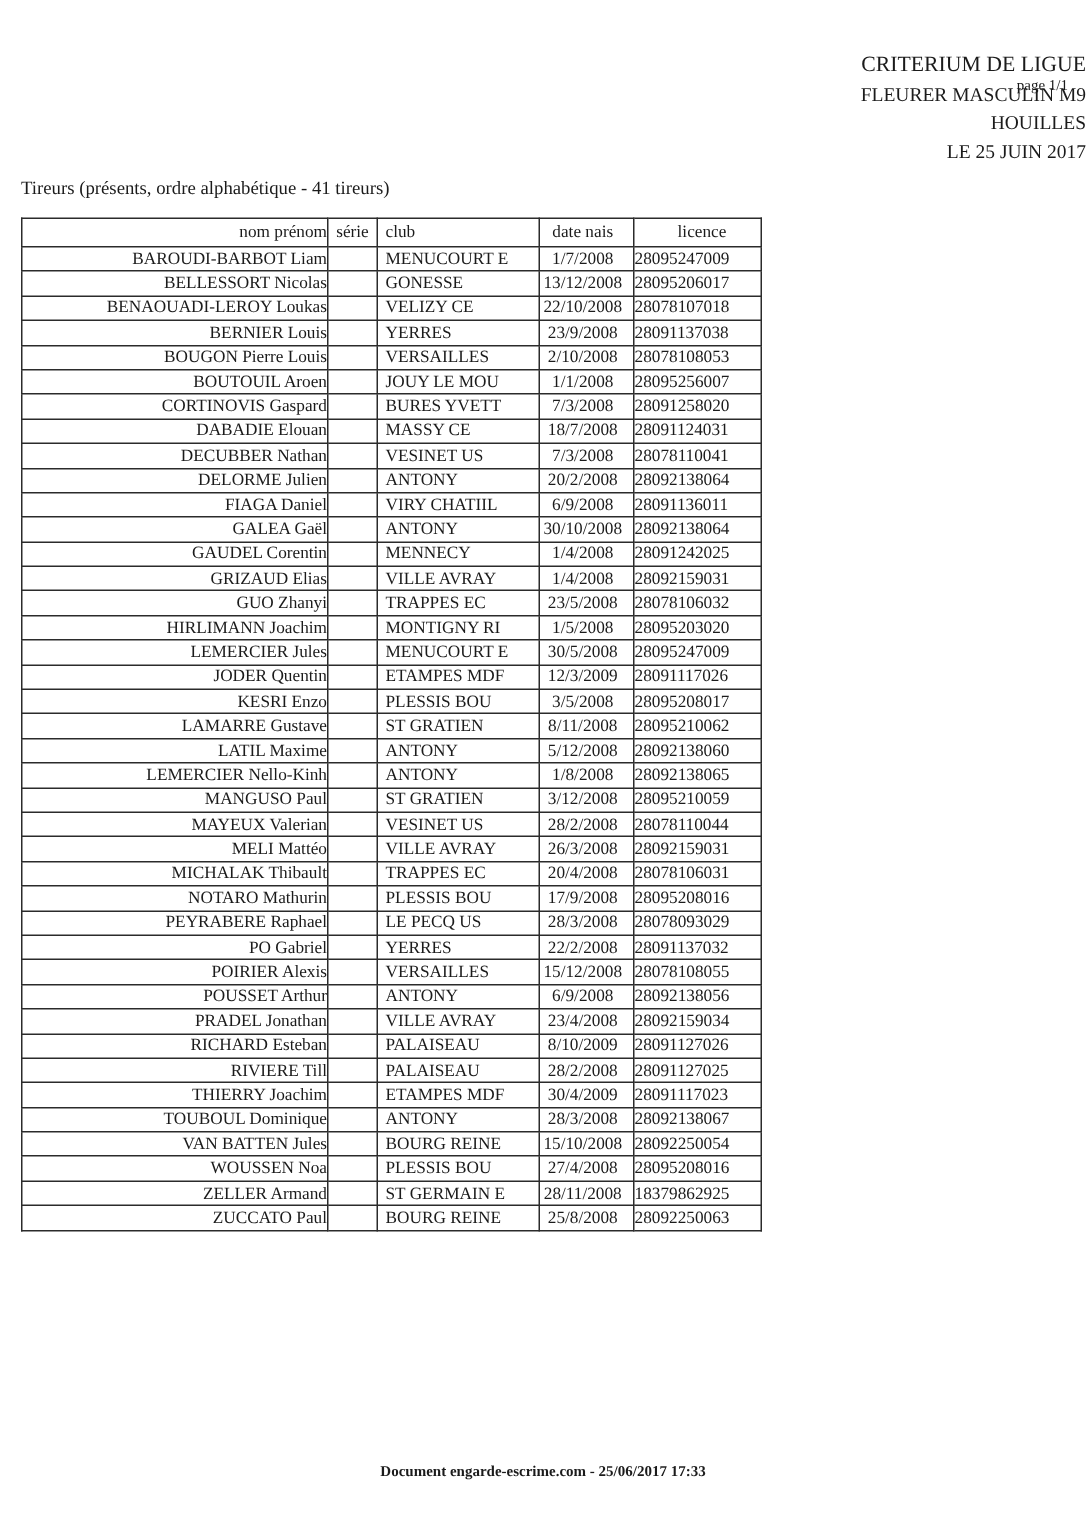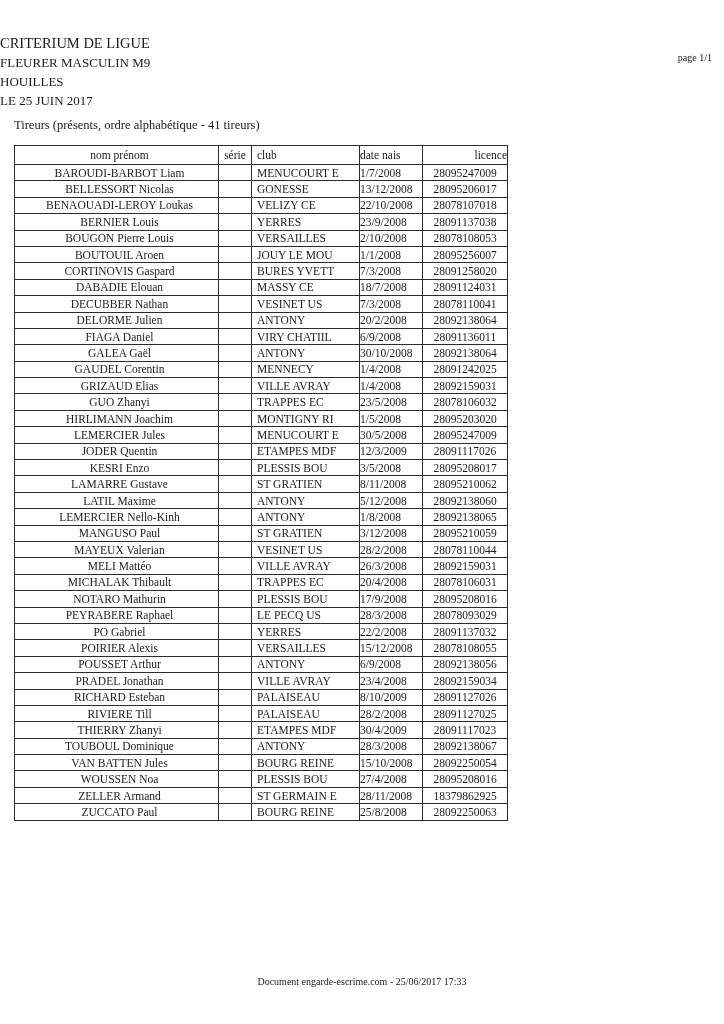--- a/index.html
+++ b/index.html
@@ -11,21 +11,21 @@
     font-family:"Liberation Serif","DejaVu Serif",serif;
     color:#1b1b1b;
     overflow:hidden;
   }
   .page-label {
     position:absolute; top:32px; right:12px;
     font-size:10px; line-height:12px;margin-top:20px;
   }
   .title-block {
     position:absolute; top:34px; left:0; width:100%;
-    text-align:left;
+    text-align:right;
   }
   .title-main { font-size:14.5px; line-height:19px; }
   .title-sub  { font-size:13px;  line-height:19px; }
   .section-label {
     position:absolute; top:118px; left:14px;
     font-size:12.5px;
   }
   table.roster {
     position:absolute; top:145px; left:14px;
     width:493px;
@@ -34,29 +34,29 @@
     font-size:11.5px;
   }
   table.roster th, table.roster td {
     border:1px solid #2b2b2b;
     overflow:hidden; white-space:nowrap;
     font-weight:normal;
     padding:0;
   }
   table.roster thead th { height:19px; }
   table.roster tbody td { height:16.4px; }
-  .c-name    { text-align:center;  padding-left:6px !important; }
+  .c-name    { text-align:right;  padding-left:6px !important; }
   .c-serie   { text-align:center;margin-left:28px; }
   .c-club    { text-align:left;  padding-left:5px !important; }
-  .c-date    { text-align:left; padding-right:5px !important; }
-  .c-licence { text-align:center; }
-  thead .h-licence { text-align:right; padding-left:6px !important; }
+  .c-date    { text-align:center; padding-right:5px !important; }
+  .c-licence { }
+  thead .h-licence { text-align:center; padding-left:6px !important; }
   .footer {
     position:absolute; top:976px; left:0; width:100%;
-    text-align:center; font-size:10px;
+    text-align:center; font-size:10px;font-weight:bold;
   }
 </style>
 </head>
 <body>
 
 <div class="page">
 
   <div class="page-label">page 1/1</div>
 
   <div class="title-block">
@@ -318,21 +318,21 @@
           <td class="c-licence">28091127026</td>
         </tr>
         <tr>
           <td class="c-name">RIVIERE Till</td>
           <td class="c-serie"></td>
           <td class="c-club">PALAISEAU</td>
           <td class="c-date">28/2/2008</td>
           <td class="c-licence">28091127025</td>
         </tr>
         <tr>
-          <td class="c-name">THIERRY Zhanyi</td>
+          <td class="c-name">THIERRY Joachim</td>
           <td class="c-serie"></td>
           <td class="c-club">ETAMPES MDF</td>
           <td class="c-date">30/4/2009</td>
           <td class="c-licence">28091117023</td>
         </tr>
         <tr>
           <td class="c-name">TOUBOUL Dominique</td>
           <td class="c-serie"></td>
           <td class="c-club">ANTONY</td>
           <td class="c-date">28/3/2008</td>

